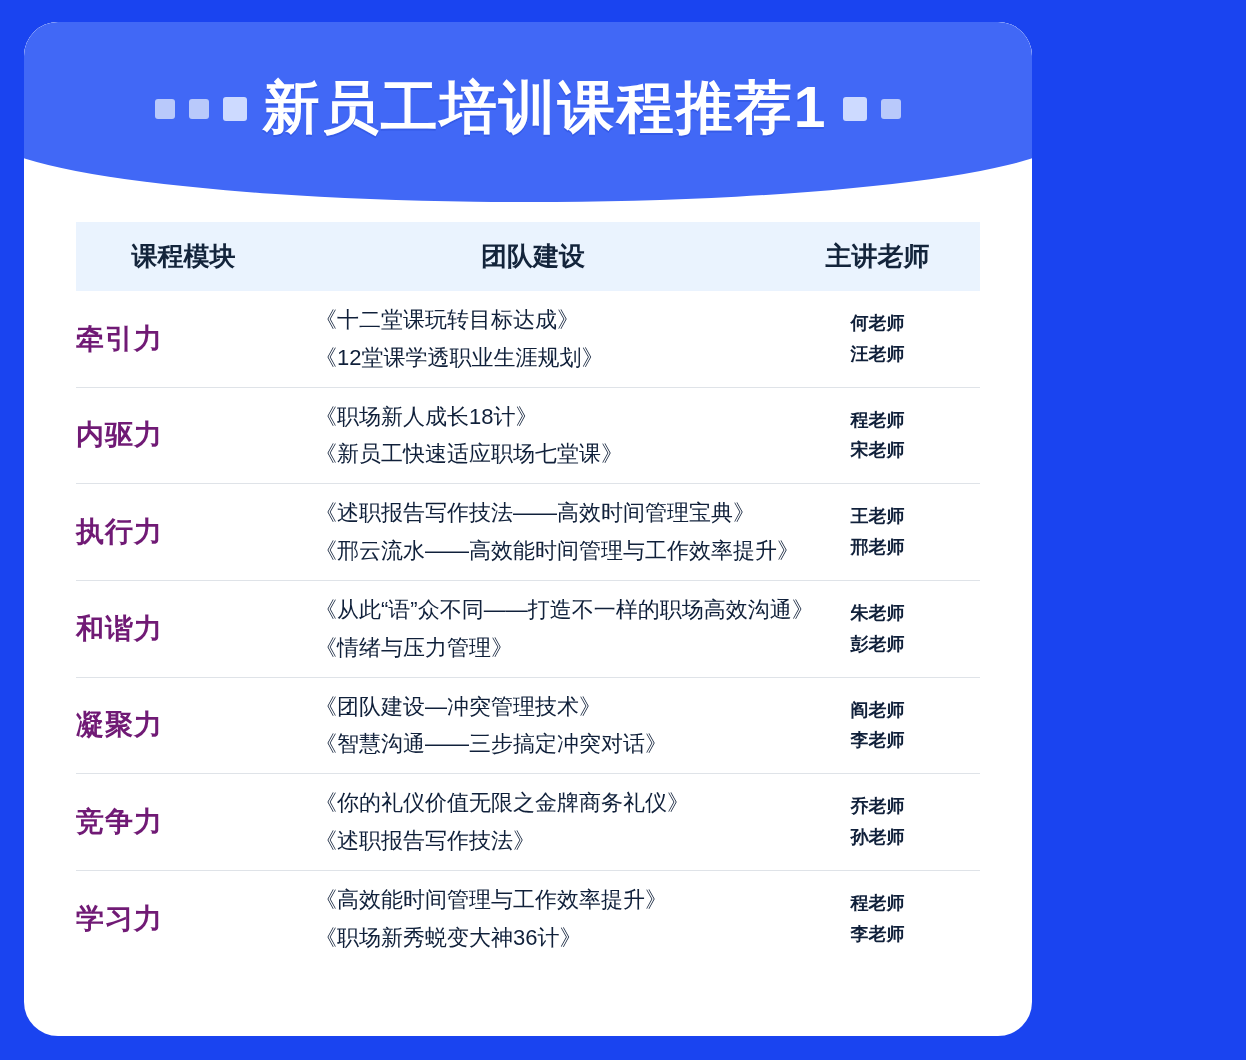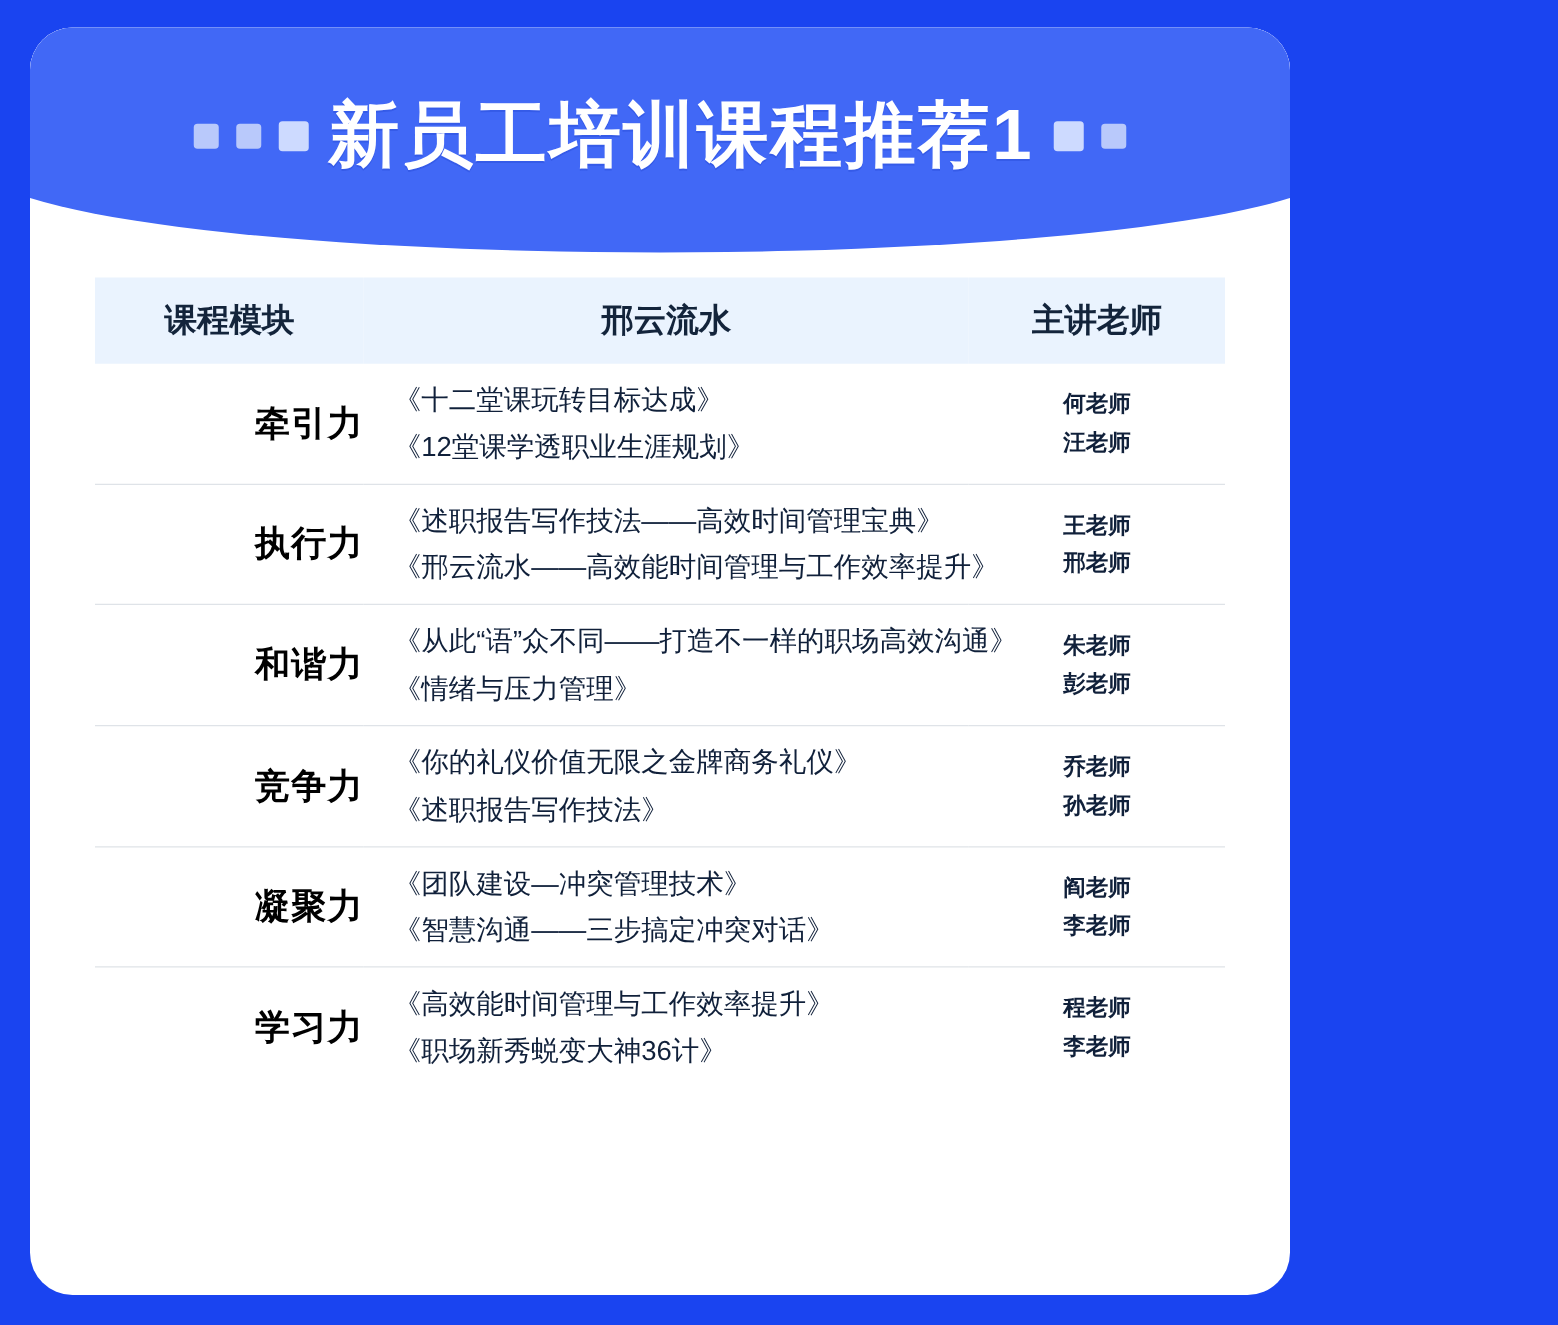--- a/index.html
+++ b/index.html
@@ -100,24 +100,24 @@
   col.c-teacher { width: 205px; }
   table.course-table tbody td {
     border-bottom: 1px solid #dfe3e8;
     vertical-align: middle;
     padding: 10px 0;
   }
   tbody tr:last-child td {
     border-bottom: none;
   }
   .module-cell {
-    text-align: right;
+    text-align: left;
     font-size: 28px;
     font-weight: bold;
-    color: #000000;
+    color: #701a75;
     letter-spacing: 1px;
   }
   .content-cell {
     padding-left: 24px !important;
     padding-right: 10px !important;
   }
   .content-line {
     font-size: 22px;
     color: #10203a;
     line-height: 1.72;
@@ -158,37 +158,48 @@
     <div class="table-wrap">
       <table class="course-table">
         <colgroup>
           <col class="c-module">
           <col>
           <col class="c-teacher">
         </colgroup>
         <thead>
           <tr>
             <th>课程模块</th>
-            <th>邢云流水</th>
+            <th>团队建设</th>
             <th>主讲老师</th>
           </tr>
         </thead>
         <tbody>
           <tr>
             <td class="module-cell">牵引力</td>
             <td class="content-cell">
               <div class="content-line">《十二堂课玩转目标达成》</div>
               <div class="content-line">《12堂课学透职业生涯规划》</div>
             </td>
             <td class="teacher-cell">
               <div class="teacher-line">何老师</div>
               <div class="teacher-line">汪老师</div>
             </td>
           </tr>
           <tr>
+            <td class="module-cell">内驱力</td>
+            <td class="content-cell">
+              <div class="content-line">《职场新人成长18计》</div>
+              <div class="content-line">《新员工快速适应职场七堂课》</div>
+            </td>
+            <td class="teacher-cell">
+              <div class="teacher-line">程老师</div>
+              <div class="teacher-line">宋老师</div>
+            </td>
+          </tr>
+          <tr>
             <td class="module-cell">执行力</td>
             <td class="content-cell">
               <div class="content-line">《述职报告写作技法——高效时间管理宝典》</div>
               <div class="content-line">《邢云流水——高效能时间管理与工作效率提升》</div>
             </td>
             <td class="teacher-cell">
               <div class="teacher-line">王老师</div>
               <div class="teacher-line">邢老师</div>
             </td>
           </tr>
@@ -197,39 +208,39 @@
             <td class="content-cell">
               <div class="content-line">《从此“语”众不同——打造不一样的职场高效沟通》</div>
               <div class="content-line">《情绪与压力管理》</div>
             </td>
             <td class="teacher-cell">
               <div class="teacher-line">朱老师</div>
               <div class="teacher-line">彭老师</div>
             </td>
           </tr>
           <tr>
+            <td class="module-cell">凝聚力</td>
+            <td class="content-cell">
+              <div class="content-line">《团队建设—冲突管理技术》</div>
+              <div class="content-line">《智慧沟通——三步搞定冲突对话》</div>
+            </td>
+            <td class="teacher-cell">
+              <div class="teacher-line">阎老师</div>
+              <div class="teacher-line">李老师</div>
+            </td>
+          </tr>
+          <tr>
             <td class="module-cell">竞争力</td>
             <td class="content-cell">
               <div class="content-line">《你的礼仪价值无限之金牌商务礼仪》</div>
               <div class="content-line">《述职报告写作技法》</div>
             </td>
             <td class="teacher-cell">
               <div class="teacher-line">乔老师</div>
               <div class="teacher-line">孙老师</div>
-            </td>
-          </tr>
-          <tr>
-            <td class="module-cell">凝聚力</td>
-            <td class="content-cell">
-              <div class="content-line">《团队建设—冲突管理技术》</div>
-              <div class="content-line">《智慧沟通——三步搞定冲突对话》</div>
-            </td>
-            <td class="teacher-cell">
-              <div class="teacher-line">阎老师</div>
-              <div class="teacher-line">李老师</div>
             </td>
           </tr>
           <tr>
             <td class="module-cell">学习力</td>
             <td class="content-cell">
               <div class="content-line">《高效能时间管理与工作效率提升》</div>
               <div class="content-line">《职场新秀蜕变大神36计》</div>
             </td>
             <td class="teacher-cell">
               <div class="teacher-line">程老师</div>

